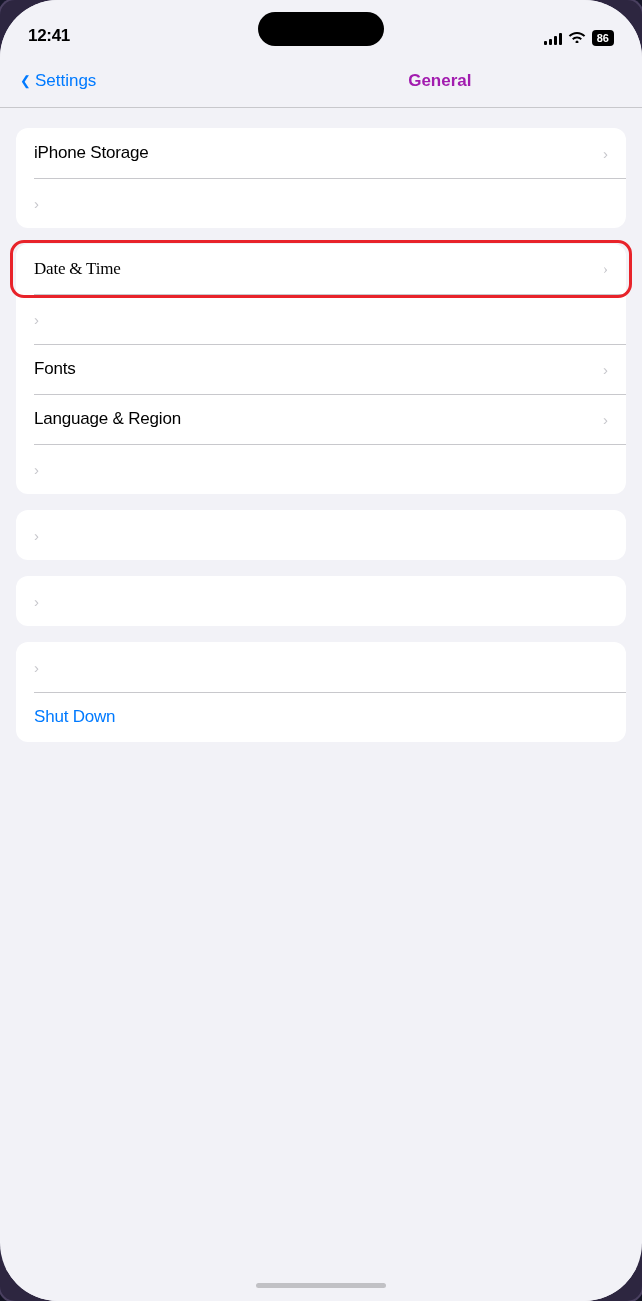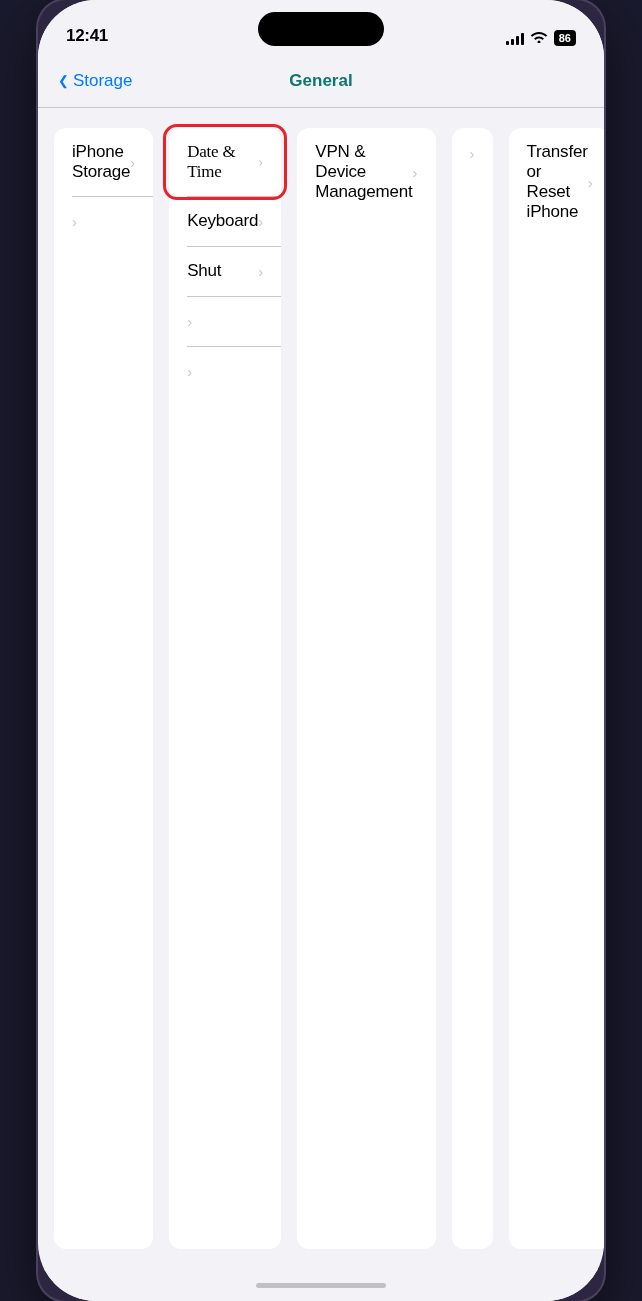--- a/index.html
+++ b/index.html
@@ -7,24 +7,24 @@
     body {
       background: #1a1a2e;
       display: flex;
       justify-content: center;
       align-items: center;
       min-height: 100vh;
       font-family: -apple-system, 'SF Pro Text', 'Helvetica Neue', sans-serif;
     }
 
     .phone-frame {
-      width: 566px;
+      width: 642px;
       height: 1301px;
       background: #2d2640;
-      border-radius: 28px;
+      border-radius: 15px;
       position: relative;
       overflow: hidden;
       box-shadow: 0 0 0 2px #4a4060, 0 20px 60px rgba(0,0,0,0.6);
     }
 
     
     .phone-frame::before {
       content: '';
       position: absolute;
       left: -4px;
@@ -139,37 +139,37 @@
       display: flex;
       align-items: center;
       color: #007aff;
       font-size: 17px;
       gap: 4px;
       flex: 1;
     }
 
     .nav-title {
       flex: 2;
-      text-align: center;
+      text-align: right;
       font-size: 17px;
       font-weight: 600;
-      color: #0f766e;
+      color: #a21caf;
     }
 
     .nav-right {
       flex: 1;
     }
 
     
     .content {
       flex: 1;
       overflow-y: auto;
       padding: 20px 16px;
       display: flex;
-      flex-direction: row;
+      flex-direction: column;
       gap: 16px;
     }
 
     .settings-group {
       background: #fff;
       border-radius: 12px;
       overflow: visible;
     }
 
     .settings-row {
@@ -278,21 +278,21 @@
 
         <div class="battery-container">
           <span>86</span>
         </div>
       </div>
     </div>
 
     <div class="nav-bar">
       <div class="back-button">
         <span class="arrow-icon">❮</span>
-        <span>Storage</span>
+        <span>Settings</span>
       </div>
       <div class="nav-title">General</div>
       <div class="nav-right"></div>
     </div>
 
     <div class="content">
 
       <div class="settings-group">
         <div class="settings-row">
           <span class="settings-row-label">iPhone Storage</span>
@@ -304,52 +304,53 @@
       </div>
 
       <div class="settings-group">
 
         <div class="settings-row highlighted-row">
           <div class="highlight-circle"></div>
           <span class="settings-row-label">Date &amp; Time</span>
           <span class="chevron">›</span>
         </div>
         <div class="settings-row">
-          <span class="settings-row-label">Keyboard</span>
-          <span class="chevron">›</span>
-        </div>
-        <div class="settings-row">
-          <span class="settings-row-label">Shut</span>
-          <span class="chevron">›</span>
-        </div>
-        <div class="settings-row">
-          <span class="chevron">›</span>
-        </div>
-        <div class="settings-row">
-          <span class="chevron">›</span>
-        </div>
-      </div>
-
-      <div class="settings-group">
-        <div class="settings-row">
-          <span class="settings-row-label">VPN &amp; Device Management</span>
-          <span class="chevron">›</span>
-        </div>
-      </div>
-
-      <div class="settings-group">
-        <div class="settings-row">
-          <span class="chevron">›</span>
-        </div>
-      </div>
-
-      <div class="settings-group">
-        <div class="settings-row">
-          <span class="settings-row-label">Transfer or Reset iPhone</span>
-          <span class="chevron">›</span>
+          <span class="chevron">›</span>
+        </div>
+        <div class="settings-row">
+          <span class="settings-row-label">Fonts</span>
+          <span class="chevron">›</span>
+        </div>
+        <div class="settings-row">
+          <span class="settings-row-label">Language &amp; Region</span>
+          <span class="chevron">›</span>
+        </div>
+        <div class="settings-row">
+          <span class="chevron">›</span>
+        </div>
+      </div>
+
+      <div class="settings-group">
+        <div class="settings-row">
+          <span class="chevron">›</span>
+        </div>
+      </div>
+
+      <div class="settings-group">
+        <div class="settings-row">
+          <span class="chevron">›</span>
+        </div>
+      </div>
+
+      <div class="settings-group">
+        <div class="settings-row">
+          <span class="chevron">›</span>
+        </div>
+        <div class="settings-row">
+          <span class="settings-row-label blue">Shut Down</span>
         </div>
       </div>
 
     </div>
 
     <div class="home-indicator">
       <div class="home-bar"></div>
     </div>
 
   </div>

